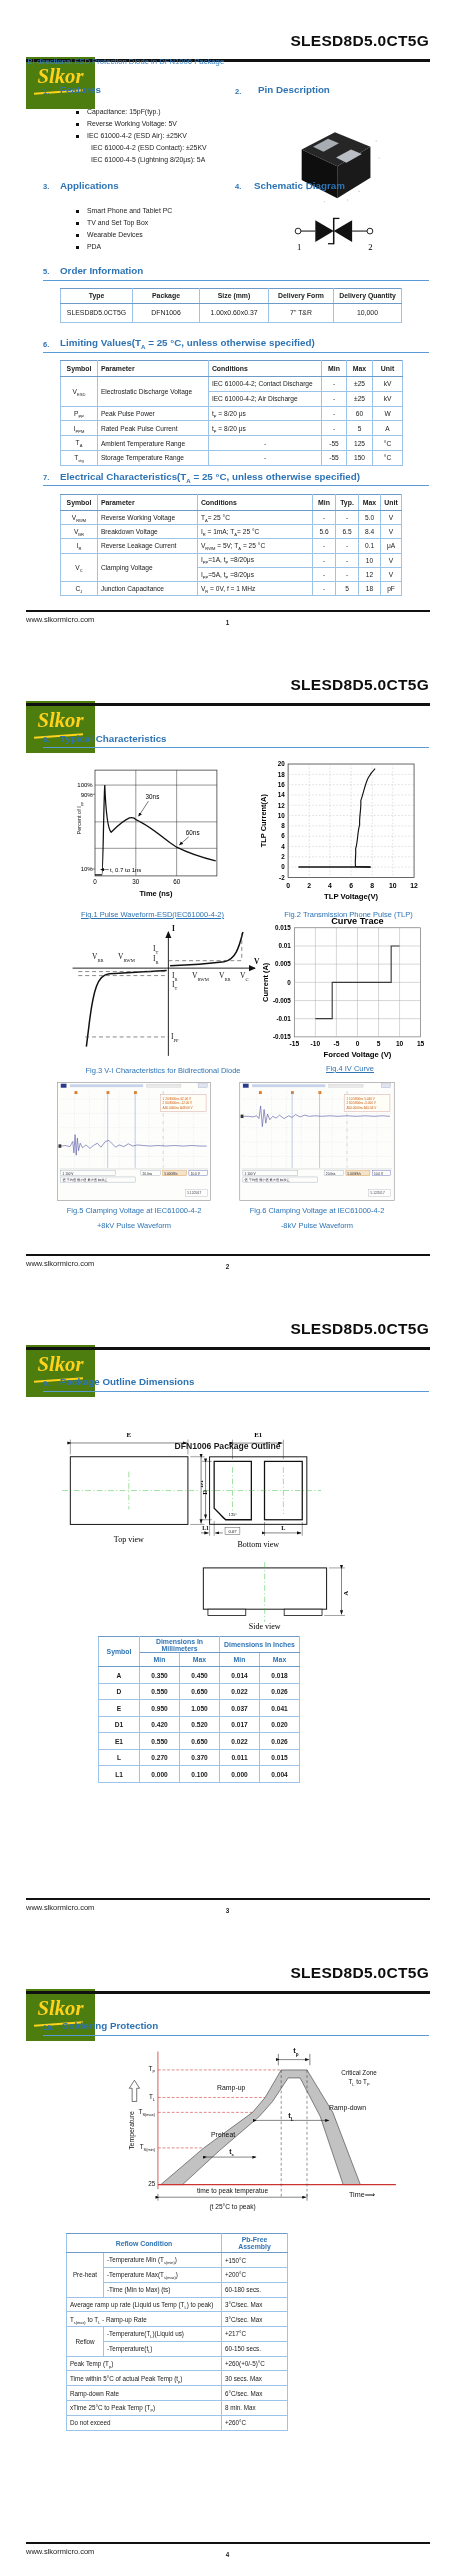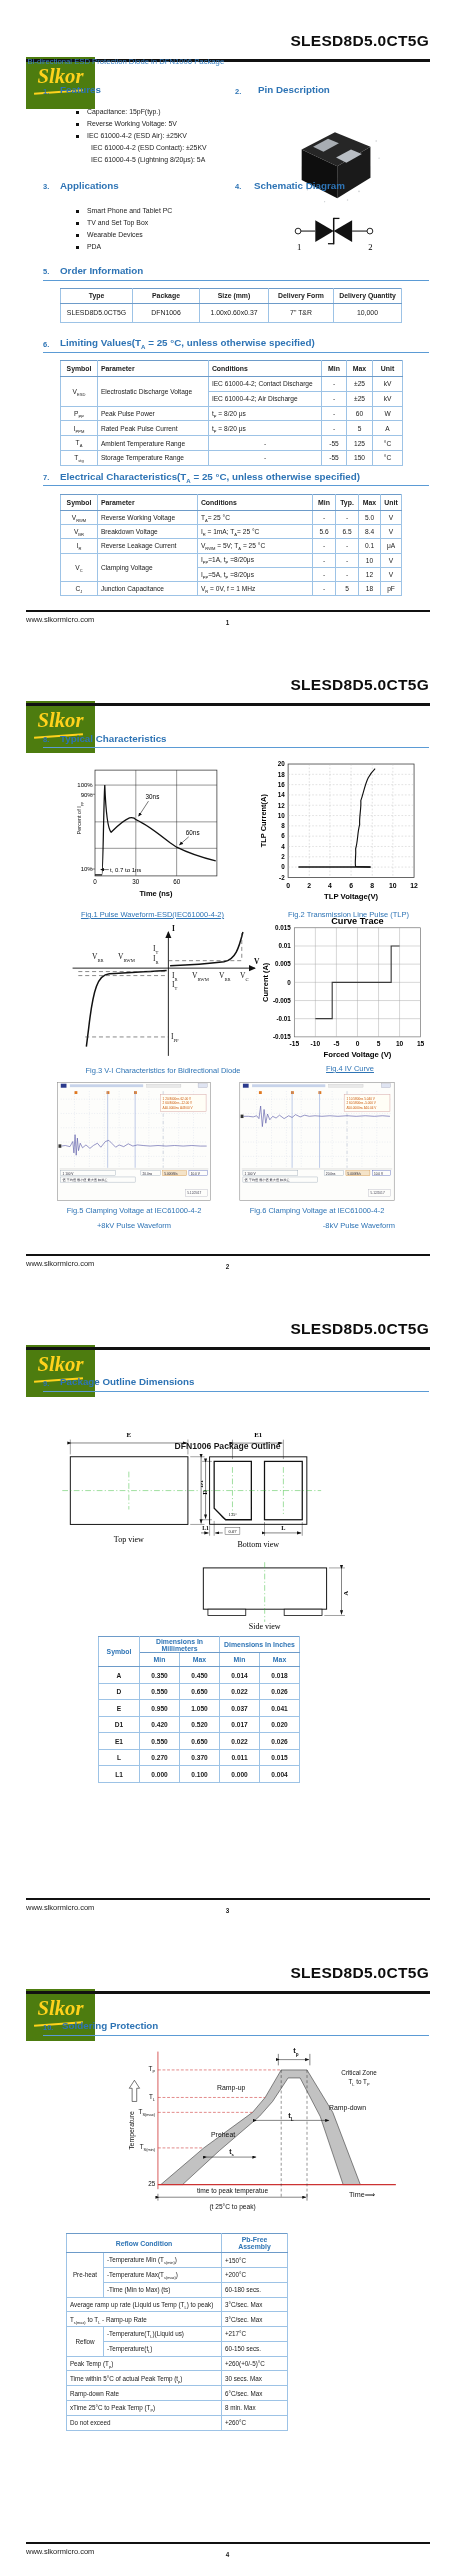--- a/index.html
+++ b/index.html
@@ -386,21 +386,21 @@
       <text x="52" y="230" font-size="12" font-weight="bold" text-anchor="middle">0</text>
       <text x="89" y="230" font-size="12" font-weight="bold" text-anchor="middle">2</text>
       <text x="125" y="230" font-size="12" font-weight="bold" text-anchor="middle">4</text>
       <text x="162" y="230" font-size="12" font-weight="bold" text-anchor="middle">6</text>
       <text x="199" y="230" font-size="12" font-weight="bold" text-anchor="middle">8</text>
       <text x="235" y="230" font-size="12" font-weight="bold" text-anchor="middle">10</text>
       <text x="272" y="230" font-size="12" font-weight="bold" text-anchor="middle">12</text>
       <text x="162" y="250" font-size="13.5" font-weight="bold" text-anchor="middle">TLP Voltage(V)</text>
       <text x="14" y="113" font-size="13" font-weight="bold" text-anchor="middle" transform="rotate(-90 14 113)">TLP Current(A)</text>
     </svg>
-    <div class="cap" style="left:258px;top:266px;width:181px;">Fig.2 Transmission Line Pulse (TLP)</div>
+    <div class="cap" style="left:258px;top:266px;width:181px;">Fig.2 Transmission Phone Pulse (TLP)</div>
 
     <svg class="abs" style="left:68px;top:281px;" width="195" height="135" viewBox="0 0 340 235">
       <defs>
           <marker id="ar3" markerWidth="9" markerHeight="9" refX="7" refY="3.5" orient="auto">
             <path d="M0,0L8,3.5L0,7Z" fill="#111"></path>
           </marker>
         </defs>
       <line x1="8" y1="75" x2="326" y2="75" stroke="#111" stroke-width="1.6" marker-end="url(#ar3)"></line>
       <line x1="175" y1="228" x2="175" y2="12" stroke="#111" stroke-width="1.6" marker-end="url(#ar3)"></line>
       <path d="M305,12 C298,40 292,60 272,64 C240,68 205,70 178,71" fill="none" stroke="#111" stroke-width="2.6"></path>
@@ -555,21 +555,21 @@
       <rect x="148" y="155" width="34" height="9" fill="none" stroke="#8899aa" stroke-width="0.6"></rect>
       <text x="151" y="162" font-size="5.6" fill="#223">20.0ns</text>
       <rect x="186" y="155" width="42" height="9" fill="#f4e3c8" stroke="#cc8833" stroke-width="0.6"></rect>
       <text x="189" y="162" font-size="5.6" fill="#223">5.00GS/s</text>
       <rect x="232" y="155" width="32" height="9" fill="none" stroke="#3344aa" stroke-width="0.6"></rect>
       <text x="235" y="162" font-size="5.6" fill="#223">10.0 V</text>
       <rect x="226" y="188" width="38" height="12" fill="none" stroke="#99a" stroke-width="0.5"></rect>
       <text x="229" y="196" font-size="5.6" fill="#445">5.12/2017</text>
     </svg>
     <div class="cap" style="left:239px;top:562px;width:156px;">Fig.6 Clamping Voltage at IEC61000-4-2</div>
-    <div class="cap" style="left:239px;top:577px;width:156px;text-align:right;">-8kV Pulse Waveform</div>
+    <div class="cap" style="left:239px;top:577px;width:156px;">-8kV Pulse Waveform</div>
 
     <div class="footer-rule"></div>
     <div class="footer-url">www.slkormicro.com</div>
     <div class="footer-page">2</div>
   </div>
 
   <div class="page" style="top:1288px;">
     <div class="logo">
       <div class="logo-text">Slkor</div>
       <div class="logo-swash"></div>

